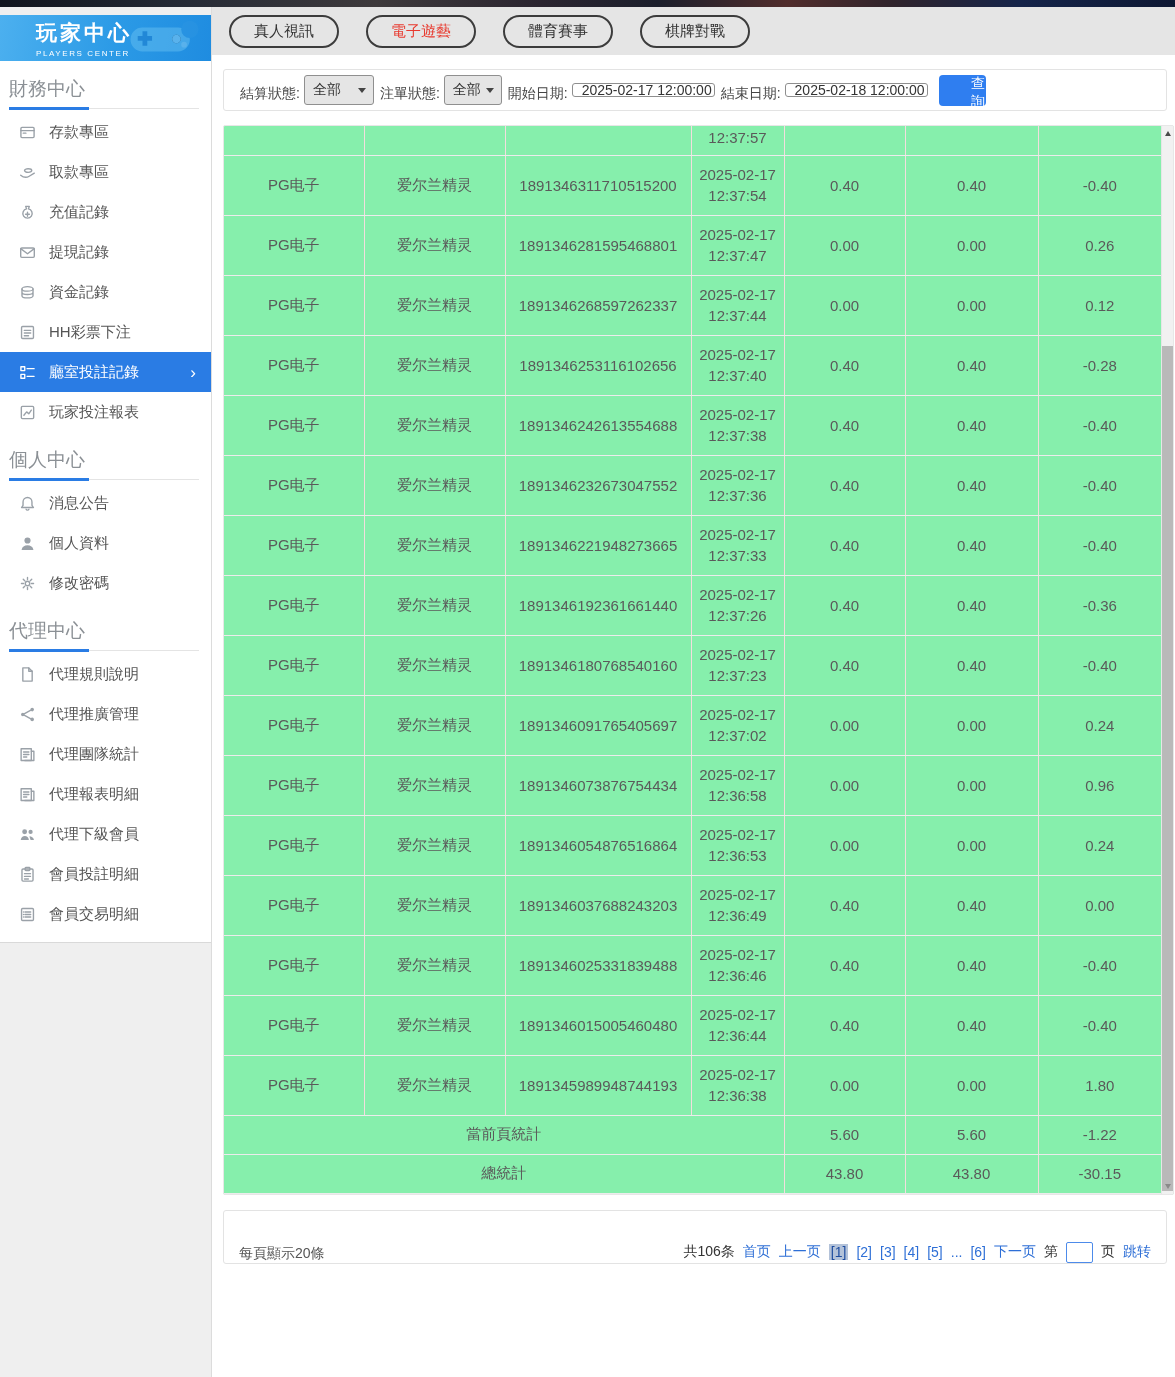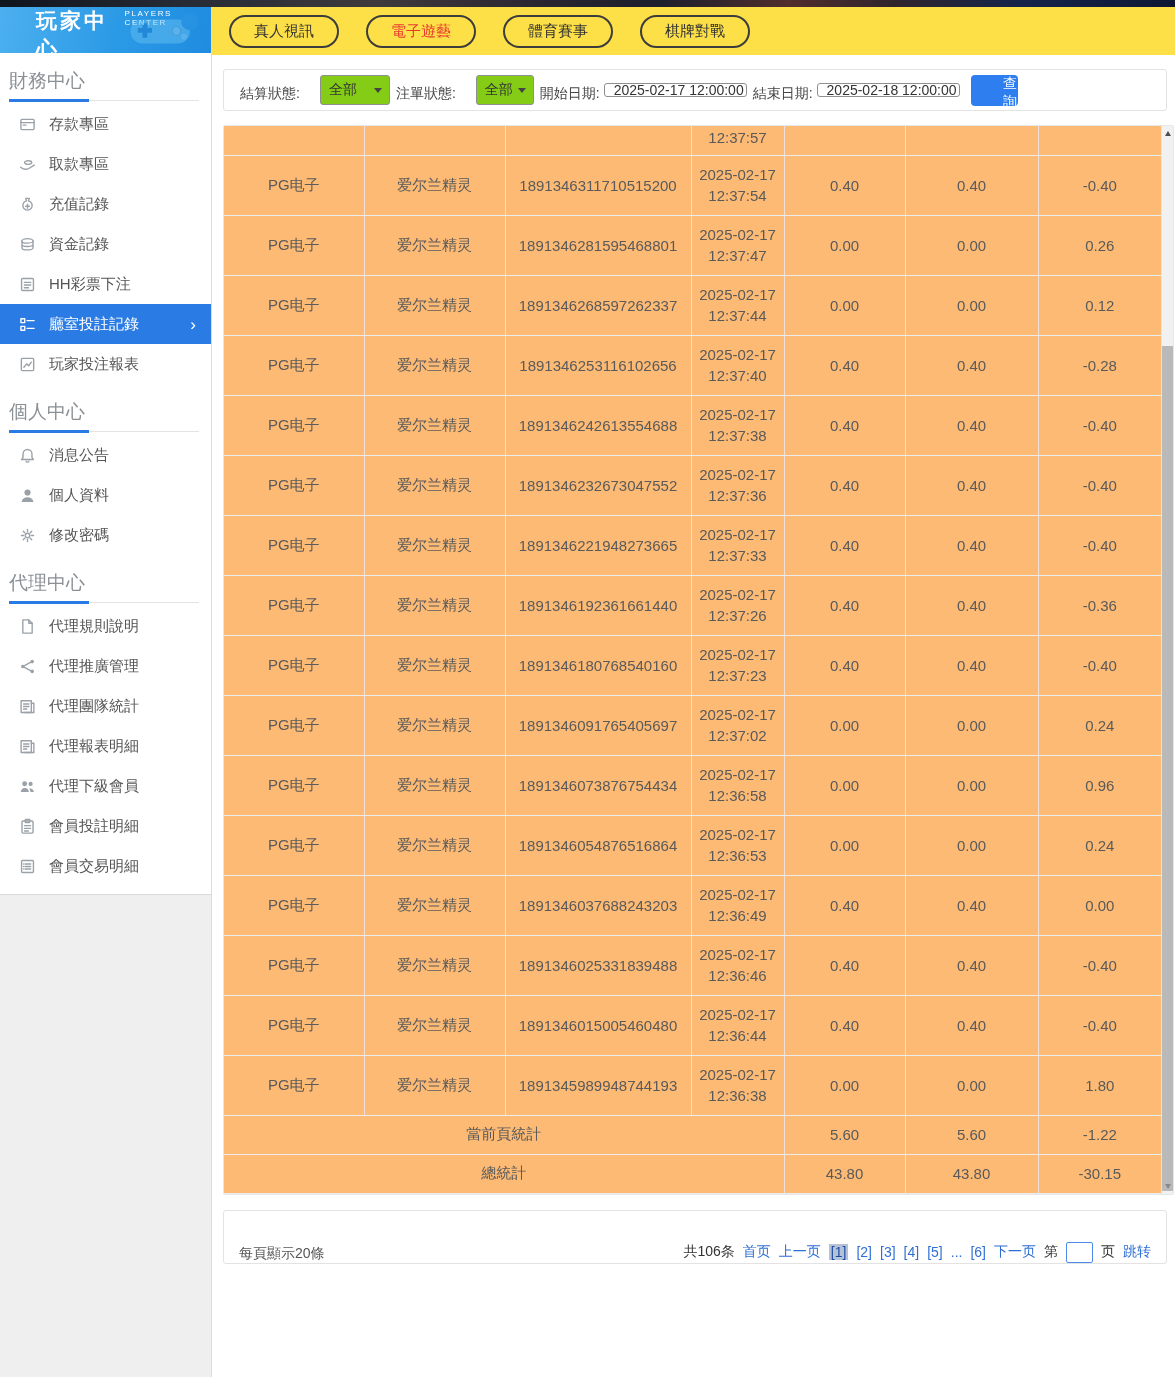--- a/index.html
+++ b/index.html
@@ -5,60 +5,60 @@
   * { margin:0; padding:0; box-sizing:border-box; }
   html,body { width:1175px; height:1377px; overflow:hidden; background:#fff;
     font-family:"Liberation Sans","DejaVu Sans",sans-serif; }
   .top-strip { height:7px; width:100%;
     background:linear-gradient(90deg,#10141d 0%,#262b36 16%,#3e3a3c 32%,#2b2530 46%,#1c1f2c 56%,#512d2c 67%,#30242c 76%,#15244a 87%,#0e1833 100%); }
   .layout { display:flex; height:1370px; }
 
   
   .sidebar { width:212px; flex:none; background:#efefef; border-right:1px solid #dcdcdc; }
   .logo { height:46px; background:linear-gradient(100deg,#4cb0ef 0%,#2b9ae6 55%,#1f8ce0 100%);
-    color:#fff; display:flex; flex-direction:row; justify-content:center; padding-left:36px; position:relative; overflow:hidden; }
+    color:#fff; display:flex; flex-direction:column; justify-content:center; padding-left:36px; position:relative; overflow:hidden;margin-top:8px; }
   .logo-title { font-size:21px; letter-spacing:3px; font-weight:bold; }
   .logo-sub { font-size:8px; letter-spacing:1.6px; margin-top:2px; }
   .gamepad { position:absolute; right:4px; top:1px; opacity:.45; }
   .menu-wrap { background:#fff; border-bottom:1px solid #d9d9d9; padding-bottom:8px; }
   .section-title { color:#8b9095; font-size:19px; line-height:24px; padding:16px 0 6px 9px; }
   .u { height:3px; margin:0 12px 2px 9px; position:relative; }
   .u::after { content:""; position:absolute; left:0; right:0; top:1px; height:1px; background:#e4e4e4; }
   .u-blue { position:absolute; left:0; top:0; width:80px; height:3px; background:#2a7ce4; z-index:1; }
   .menu-item { height:40px; display:flex; align-items:center; padding-left:19px; color:#555;
     font-size:15px; cursor:pointer; position:relative; }
   .menu-item.active { background:#2a7ce4; color:#fff; }
   .mi { width:17px; height:17px; margin-right:13px; color:#9aa1a8; flex:none; display:inline-block; }
   .menu-item.active .mi { color:#fff; }
   .mi svg { width:100%; height:100%; display:block; }
   .mi svg * { stroke:currentColor; fill:none; stroke-width:1.3; stroke-linecap:round; stroke-linejoin:round; }
   .chev { position:absolute; right:15px; font-size:17px; color:#fff; line-height:1; }
 
   
   .main { flex:1; background:#fff; position:relative; }
-  .tabbar { height:48px; background:#fde047; display:flex; align-items:center; padding-left:17px; gap:27px; }
+  .tabbar { height:48px; background:#e5e5e5; display:flex; align-items:center; padding-left:17px; gap:27px; }
   .tab { height:33px; padding:0 23px; border:2px solid #3c3c3c; border-radius:17px; background:transparent;
     font-size:15px; color:#333; cursor:pointer; font-family:inherit; }
   .tab.active { color:#e8392e; }
 
   .filter-panel { margin:14px 0 0 11px; width:944px; height:42px; background:#fff; border:1px solid #e3e3e3;
     border-radius:3px; display:flex; align-items:center; padding-left:10px; font-size:14px; color:#454545; }
   .f-label { margin:8px 4px 0 6px; }
-  .sel { border:1px solid #8f8f8f; border-radius:3px; height:30px; background:#84cc16; display:inline-flex;
-    align-items:center; padding:0 7px 0 8px; cursor:pointer; color:#333;margin-left:16px; }
+  .sel { border:1px solid #8f8f8f; border-radius:3px; height:30px; background:#e5e5e5; display:inline-flex;
+    align-items:center; padding:0 7px 0 8px; cursor:pointer; color:#333; }
   .sel .gap { width:17px; }
   .sel-sm .gap { width:5px; }
   .caret { width:0; height:0; border:4px solid transparent; border-top:5px solid #444; margin-top:4px; }
   .dinp { border:1px solid #8f8f8f; border-radius:3px; height:14px; width:143px; display:inline-flex;
     align-items:center; padding-left:9px; color:#333; font-size:14px; cursor:text; background:#fff; }
   .search-btn { width:47px; height:31px; background:#2f7ef0; color:#fff; border:none; border-radius:4px;
     font-size:14px; margin-left:11px; cursor:pointer; font-family:inherit;padding-left:32px; }
 
   .table-panel { margin:14px 0 0 11px; width:951px; position:relative; border:1px solid #e7e7e7;
-    border-radius:2px; background:#fdba74; }
+    border-radius:2px; background:#86efac; }
   table { width:937px; border-collapse:collapse; table-layout:fixed; text-align:center;
     font-size:15px; color:#5a5a5a; }
   td { border-right:1px solid #f3dede; border-bottom:1px solid #ececec; overflow:hidden; }
   td:last-child { border-right:none; }
   .prow td { height:29px; vertical-align:top; padding-top:3px; }
   .trow td { height:60px; }
   .d { display:block; line-height:21px; }
   .srow td { height:39px; }
   .s-label { text-align:center; }
 
@@ -130,20 +130,30 @@
 
             </div>
             <div class="menu-item">
               <span class="mi">
                 <svg viewBox="0 0 16 16">
                   <path d="M6.3 2.2h3.4L8.9 4.6a4.4 4.4 0 1 1-1.8 0z"></path>
                   <path d="M8 7.6v4M6.2 9.6h3.6"></path>
                 </svg>
               </span>
               <span class="mi-label">充值記錄</span>
+
+            </div>
+            <div class="menu-item">
+              <span class="mi">
+                <svg viewBox="0 0 16 16">
+                  <rect x="1.6" y="3.8" width="12.8" height="8.8" rx="1"></rect>
+                  <path d="M1.6 4.4 8 9.2l6.4-4.8"></path>
+                </svg>
+              </span>
+              <span class="mi-label">提現記錄</span>
 
             </div>
             <div class="menu-item">
               <span class="mi">
                 <svg viewBox="0 0 16 16">
                   <ellipse cx="8" cy="4.6" rx="5.2" ry="2.1"></ellipse>
                   <path d="M2.8 4.6v6.4c0 1.2 2.3 2.1 5.2 2.1s5.2-.9 5.2-2.1V4.6M2.8 7.8c0 1.2 2.3 2.1 5.2 2.1s5.2-.9 5.2-2.1"></path>
                 </svg>
               </span>
               <span class="mi-label">資金記錄</span>

